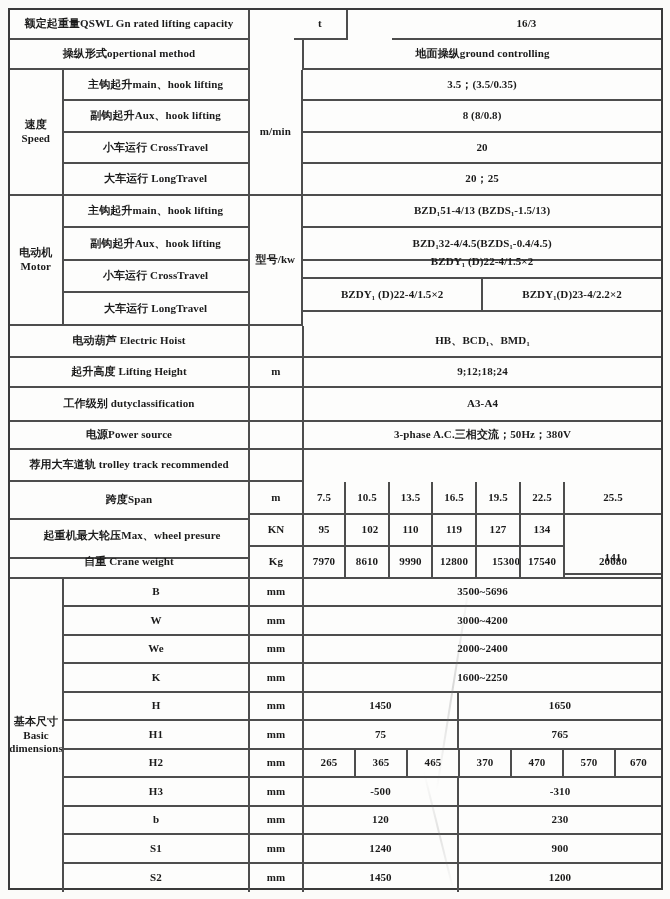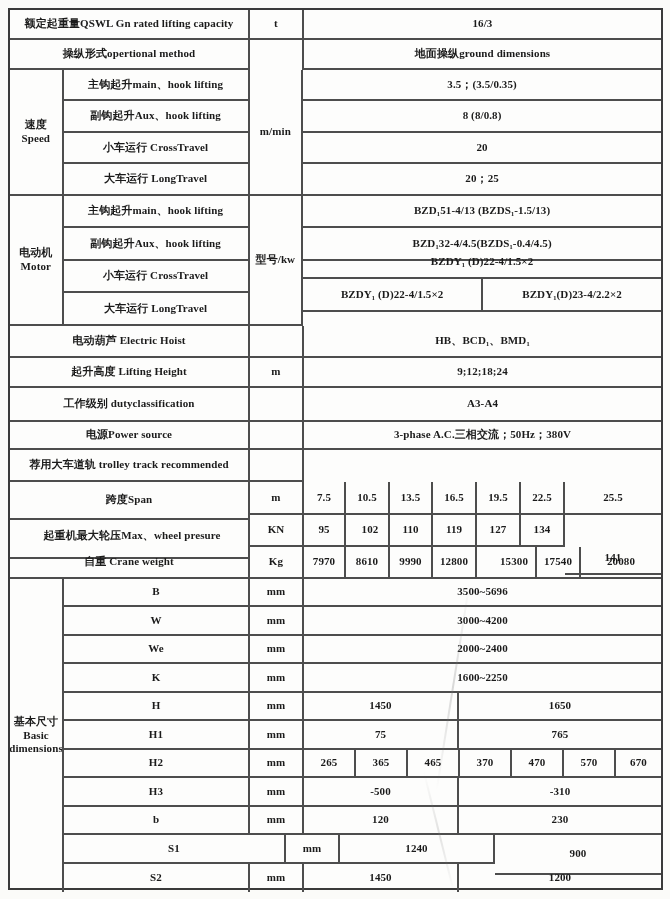--- a/index.html
+++ b/index.html
@@ -42,29 +42,29 @@
     transform:rotate(-14deg);pointer-events:none;
   }
 </style>
 </head>
 <body>
 
 <div class="page">
   <div class="spec-table" id="spec-table">
       <div class="section">
         <div class="col" style="flex: 1 1 0%;">
-          <div class="row" style="height: 30px;">
+          <div class="row" style="height: 30px; gap: 44px;">
             <div class="cell label" style="width: 240px; height: 30px;">额定起重量QSWL Gn rated lifting capacity</div>
             <div class="cell unit" style="width: 54px; height: 30px;">t</div>
             <div class="cell value no-br" style="height: 30px; flex: 1 1 0%;">16/3</div>
           </div>
           <div class="row" style="height: 30px;">
             <div class="cell label" style="width: 240px; height: 30px;">操纵形式opertional method</div>
             <div class="cell unit no-bb" style="width: 54px; height: 30px;"></div>
-            <div class="cell value no-br" style="height: 30px; flex: 1 1 0%;">地面操纵ground dimensions</div>
+            <div class="cell value no-br" style="height: 30px; flex: 1 1 0%;">地面操纵ground controlling</div>
           </div>
         </div>
       </div>
       <div class="section">
         <div class="cell group" style="width: 54px; height: 126px;">速度
 Speed</div>
         <div class="col" style="width: 186px;">
           <div class="cell label" style="width: 186px; height: 31px;">主钩起升main、hook lifting</div>
           <div class="cell label" style="width: 186px; height: 32px;">副钩起升Aux、hook lifting</div>
           <div class="cell label" style="width: 186px; height: 31px;">小车运行  CrossTravel</div>
@@ -160,21 +160,21 @@
             <div class="cell value" style="width: 44px; height: 32px;">134</div>
             <div class="cell value no-br" style="height: 32px; flex: 1 1 0%; margin-top: 28px;">141</div>
           </div>
           <div class="row" style="height: 32px;">
             <div class="cell label" style="width: 240px; height: 32px;">自重 Crane  weight</div>
             <div class="cell unit" style="width: 54px; height: 32px;">Kg</div>
             <div class="cell value" style="width: 42px; height: 32px;">7970</div>
             <div class="cell value" style="width: 44px; height: 32px;">8610</div>
             <div class="cell value" style="width: 43px; height: 32px;">9990</div>
             <div class="cell value" style="width: 44px; height: 32px;">12800</div>
-            <div class="cell value" style="width: 60px; height: 32px; padding-left: 18px;">15300</div>
+            <div class="cell value" style="width: 44px; height: 32px; padding-left: 18px;">15300</div>
             <div class="cell value" style="width: 44px; height: 32px;">17540</div>
             <div class="cell value no-br" style="height: 32px; flex: 1 1 0%;">20080</div>
           </div>
         </div>
       </div>
       <div class="section">
         <div class="cell group no-bb" style="width: 54px; height: 313px;">基本尺寸
 Basic
 dimensions</div>
         <div class="col" style="flex: 1 1 0%;">
@@ -227,24 +227,24 @@
             <div class="cell value" style="width: 155px; height: 29px;">-500</div>
             <div class="cell value no-br" style="height: 29px; flex: 1 1 0%;">-310</div>
           </div>
           <div class="row" style="height: 28px;">
             <div class="cell label" style="width: 186px; height: 28px;">b</div>
             <div class="cell unit" style="width: 54px; height: 28px;">mm</div>
             <div class="cell value" style="width: 155px; height: 28px;">120</div>
             <div class="cell value no-br" style="height: 28px; flex: 1 1 0%;">230</div>
           </div>
           <div class="row" style="height: 29px;">
-            <div class="cell label" style="width: 222px; height: 29px;">S1</div>
+            <div class="cell label" style="width: 186px; height: 29px;">S1</div>
             <div class="cell unit" style="width: 54px; height: 29px;">mm</div>
             <div class="cell value" style="width: 155px; height: 29px;">1240</div>
-            <div class="cell value no-br" style="height: 40px; flex: 1 1 0%;">900</div>
+            <div class="cell value no-br" style="height: 29px; flex: 1 1 0%;">900</div>
           </div>
           <div class="row" style="height: 28px;">
             <div class="cell label no-bb" style="width: 186px; height: 28px;">S2</div>
             <div class="cell unit no-bb" style="width: 54px; height: 28px;">mm</div>
             <div class="cell value no-bb" style="width: 155px; height: 28px;">1450</div>
             <div class="cell value no-br no-bb" style="height: 28px; flex: 1 1 0%;">1200</div>
           </div>
         </div>
       </div>
     </div>

